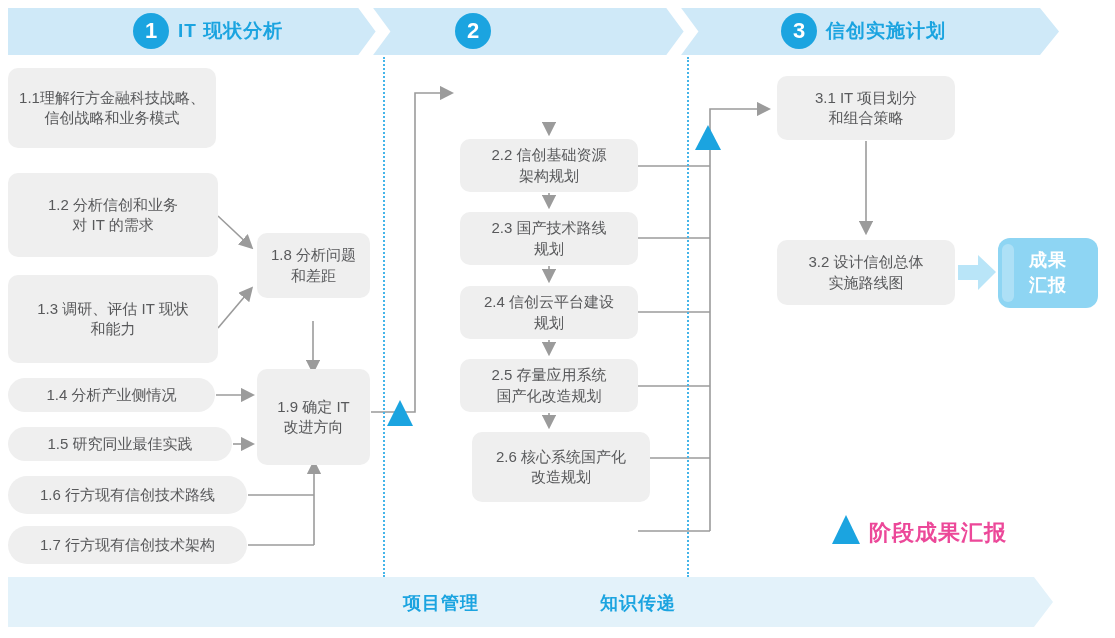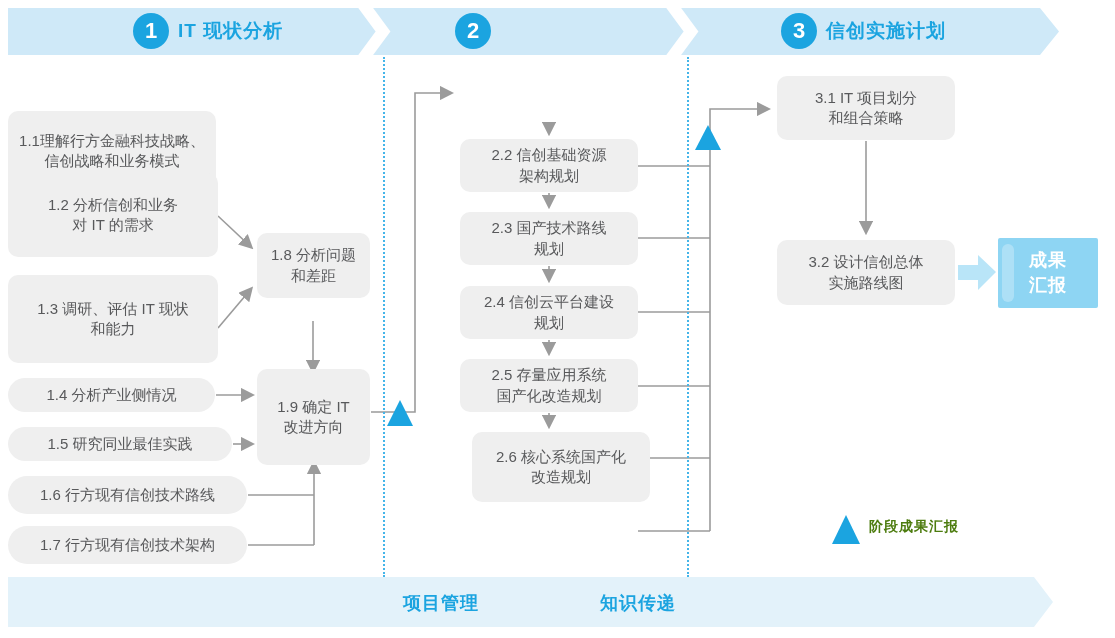--- a/index.html
+++ b/index.html
@@ -20,23 +20,23 @@
   }
   .phase-title{
     position:absolute;color:#1ba4e0;font-weight:bold;font-size:19px;
     height:36px;line-height:36px;letter-spacing:1px;
   }
   .dotted-sep{position:absolute;width:0;border-left:2px dotted #45b5e9;}
   .footer-label{
     position:absolute;color:#1ba4e0;font-weight:bold;font-size:18px;
     transform:translateX(-50%);letter-spacing:1px;
   }
-  .legend-label{position:absolute;color:#4d7c0f;font-weight:bold;font-size:14px;letter-spacing:1px;}
+  .legend-label{position:absolute;color:#ec4899;font-weight:bold;font-size:22px;letter-spacing:1px;}
   .result-box{
-    position:absolute;background:#8ed5f3;border-radius:2px;
+    position:absolute;background:#8ed5f3;border-radius:12px;
     color:#fff;font-weight:bold;font-size:18px;letter-spacing:1px;
     display:flex;align-items:center;justify-content:center;
     text-align:center;white-space:pre-line;line-height:1.4;overflow:hidden;
   }
   .result-box::before{
     content:"";position:absolute;left:4px;top:6px;bottom:6px;width:12px;
     background:rgba(255,255,255,0.28);border-radius:6px;
   }
 </style>
 </head>
@@ -97,21 +97,21 @@
   <div class="dotted-sep" style="left:687px;top:57px;height:520px;"></div>
 
   <div class="phase-circle" style="left:133px;top:13px;">1</div>
   <div class="phase-title" style="left:178px;top:13px;">IT 现状分析</div>
 
   <div class="phase-circle" style="left:455px;top:13px;">2</div>
 
   <div class="phase-circle" style="left:781px;top:13px;">3</div>
   <div class="phase-title" style="left:826px;top:13px;">信创实施计划</div>
 
-  <div class="box" style="left:8px;top:68px;width:208px;height:80px;margin-top:43px;">1.1理解行方金融科技战略、
+  <div class="box" style="left:8px;top:68px;width:208px;height:80px;">1.1理解行方金融科技战略、
 信创战略和业务模式</div>
   <div class="box" style="left:8px;top:173px;width:210px;height:84px;">1.2 分析信创和业务
 对 IT 的需求</div>
   <div class="box" style="left:8px;top:275px;width:210px;height:88px;">1.3 调研、评估 IT 现状
 和能力</div>
   <div class="box pill" style="left:8px;top:378px;width:207px;height:34px;">1.4 分析产业侧情况</div>
   <div class="box pill" style="left:8px;top:427px;width:224px;height:34px;">1.5 研究同业最佳实践</div>
   <div class="box pill" style="left:8px;top:476px;width:239px;height:38px;">1.6 行方现有信创技术路线</div>
   <div class="box pill" style="left:8px;top:526px;width:239px;height:38px;">1.7 行方现有信创技术架构</div>
   <div class="box" style="left:257px;top:233px;width:113px;height:65px;">1.8 分析问题

